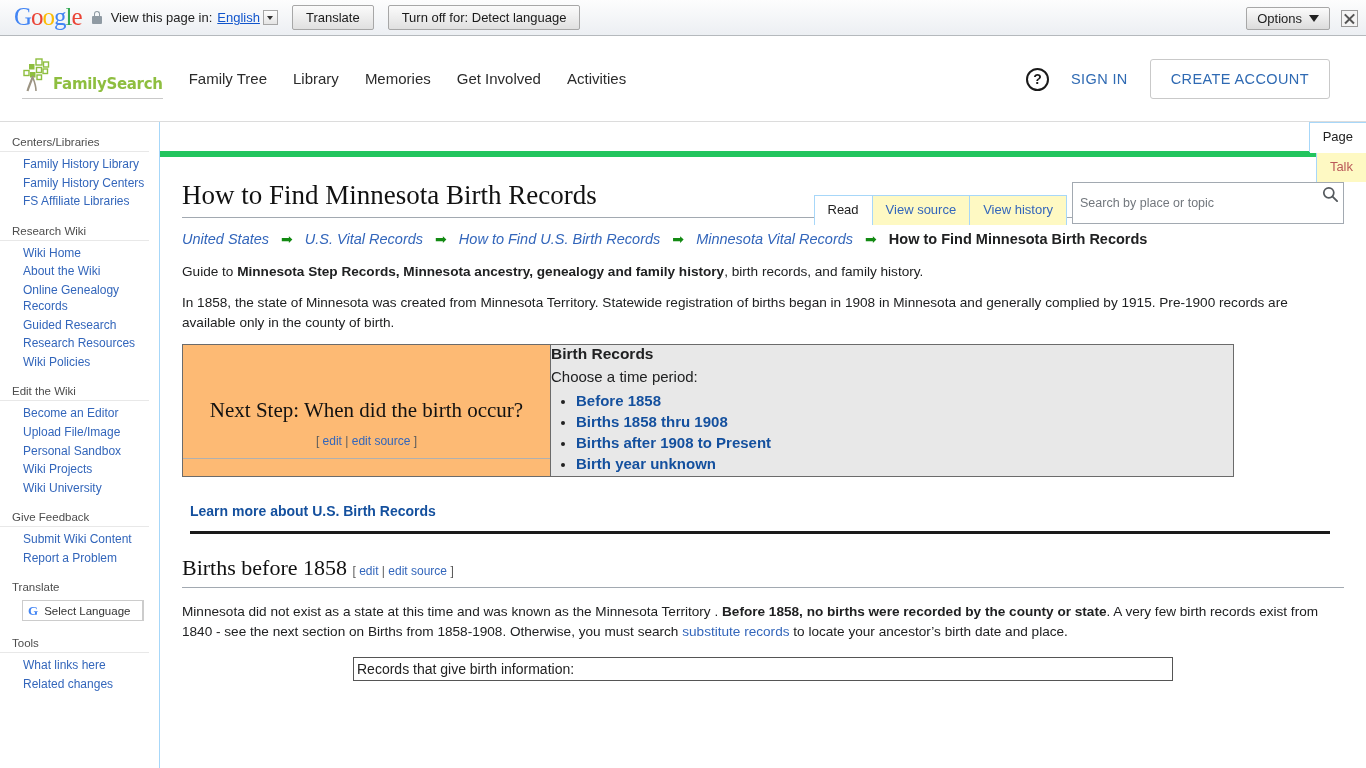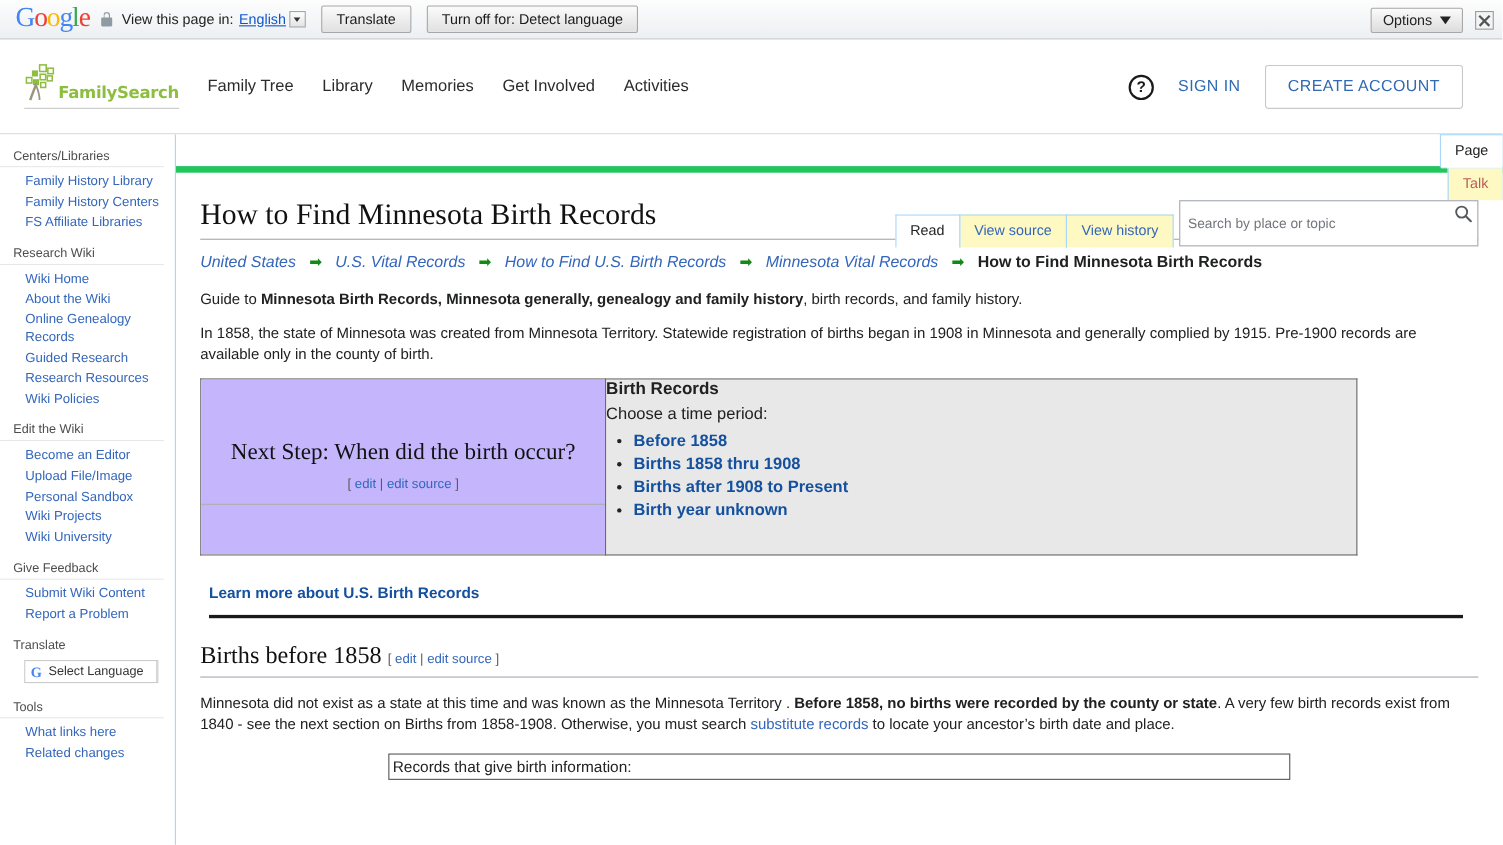--- a/index.html
+++ b/index.html
@@ -372,22 +372,22 @@
     margin: 12px 0 6px 0;
     table-layout: fixed;
   }
   #step-table td {
     border: 1px solid #6b6b6b;
     vertical-align: top;
     padding: 0;
   }
   #cell-left {
     width: 368px;
-    background: #c4b5fd;
-    height: 160px;
+    background: #fdba74;
+    height: 132px;
     position: relative;
   }
   #step-heading {
     font-family: "Liberation Serif", serif;
     font-size: 21px;
     color: #111;
     text-align: center;
     padding: 52px 16px 6px 16px;
     border-bottom: 1px solid #b0b0b0;
     line-height: 1.3;
@@ -609,21 +609,21 @@
         <a>U.S. Vital Records</a>
         <span class="arrow">➡</span>
         <a>How to Find U.S. Birth Records</a>
         <span class="arrow">➡</span>
         <a>Minnesota Vital Records</a>
         <span class="arrow">➡</span>
         <span class="current">How to Find Minnesota Birth Records</span>
       </div>
 
       <p class="body-p">
-        <span>Guide to </span><strong>Minnesota Birth Records, Minnesota generally, genealogy and family history</strong><span>, birth records, and family history.</span>
+        <span>Guide to </span><strong>Minnesota Step Records, Minnesota ancestry, genealogy and family history</strong><span>, birth records, and family history.</span>
       </p>
 
       <p class="body-p">In 1858, the state of Minnesota was created from Minnesota Territory. Statewide registration of births began in 1908 in Minnesota and generally complied by 1915. Pre-1900 records are available only in the county of birth.</p>
 
       <table id="step-table">
         <tbody>
             <tr>
           <td id="cell-left">
             <div id="step-heading">
               <span>Next Step: When did the birth occur?</span>

